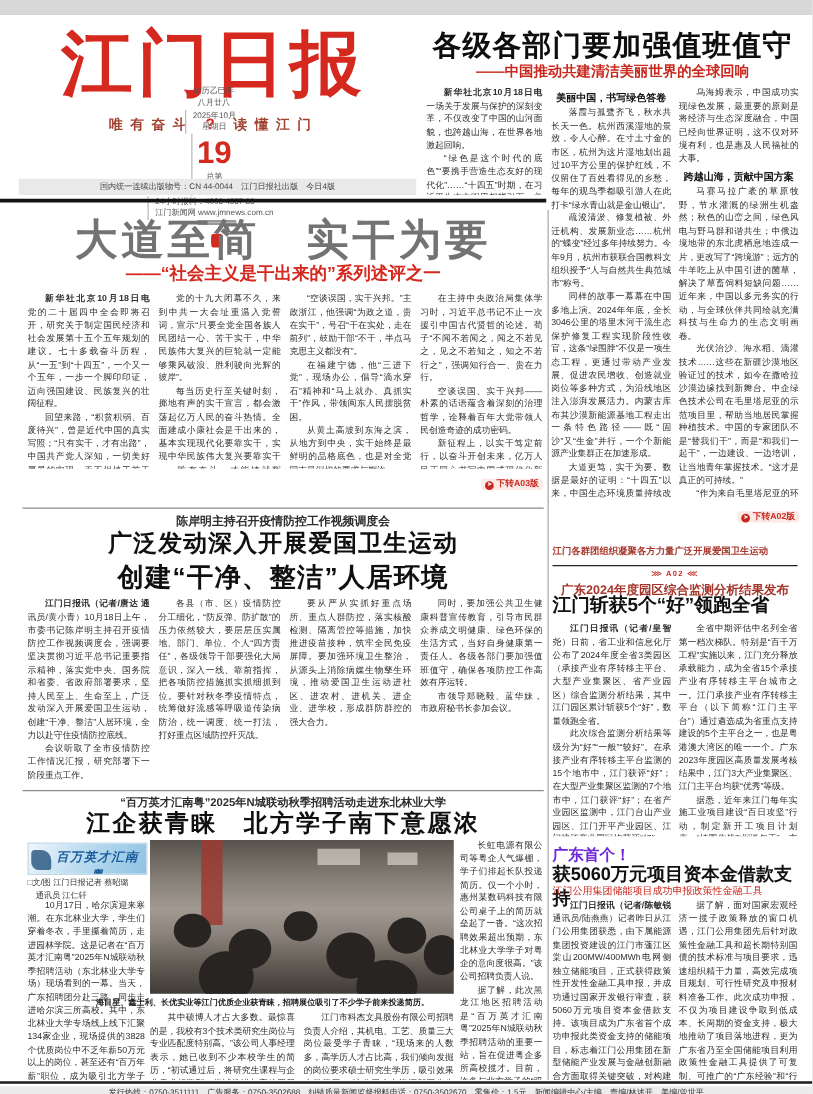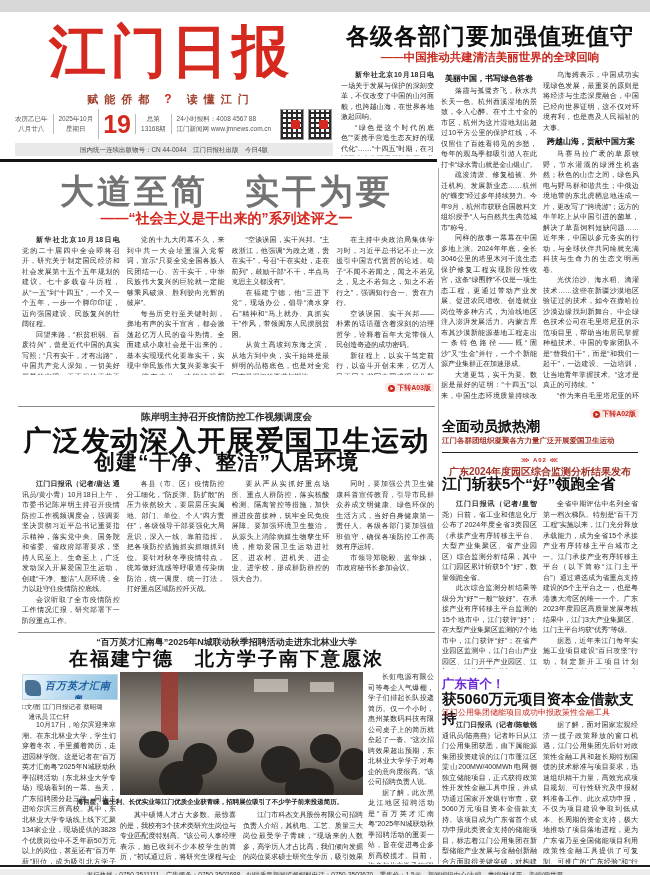--- a/index.html
+++ b/index.html
@@ -11,21 +11,21 @@
   .abs{position:absolute;}
   
   .mast-title{
     left:15px;top:0px;width:312px;height:76px;line-height:78px;text-align:center;
     font-family:"DejaVu Serif","Liberation Serif",serif;font-weight:bold;
     font-size:57px;color:#d5281e;letter-spacing:4px;
   }
   .slogan{left:15px;top:80px;width:312px;text-align:center;font-size:11px;font-weight:bold;
     color:#a0422f;letter-spacing:6px;}
   .slogan .mark{color:#d5281e;font-size:12px;}
-  .info-row{left:10px;top:96px;width:322px;height:32px;display:flex;align-items:center;justify-content:center;}
+  .info-row{left:10px;top:96px;width:322px;height:32px;display:flex;align-items:center;justify-content:center;flex-direction:column;}
   .seg{font-size:6.5px;color:#555;text-align:center;padding:0 5px;line-height:1.5;border-left:1px solid #bbb;}
   .seg:first-child{border-left:none;}
   .seg div{white-space:nowrap;}
   .seg.left{text-align:left;}
   .day-num{font-size:25px;font-weight:bold;color:#d5281e;padding:0 4px;border-left:1px solid #bbb;line-height:30px;}
   .qr{width:29px;height:29px;margin-left:4px;position:relative;border:1px solid #999;
     background:
       repeating-linear-gradient(0deg,#2b2b2b 0 2px,rgba(255,255,255,0) 2px 5px),
       repeating-linear-gradient(90deg,#2b2b2b 0 2px,#fff 2px 5px);}
   .qr .dot{position:absolute;left:10px;top:10px;width:9px;height:9px;background:#d5281e;border-radius:2px;}
@@ -45,21 +45,21 @@
   .lead-headline{left:337px;top:9px;width:306px;text-align:center;font-weight:bold;
     font-size:23px;letter-spacing:1px;color:#0e0e0e;}
   .lead-subhead{left:337px;top:38px;width:306px;text-align:center;font-weight:bold;
     font-size:11.5px;color:#c8281e;}
   .main-headline{left:18px;top:157px;width:417px;text-align:center;font-weight:bold;
     font-size:34px;letter-spacing:3px;color:#737373;}
   .main-subhead{left:18px;top:198px;width:417px;text-align:center;font-weight:bold;
     font-size:14px;color:#d5281e;}
   .kicker{text-align:center;font-weight:bold;color:#2e2e2e;}
   .hyg-kicker{left:18px;top:399px;width:417px;font-size:9.5px;}
-  .hyg-h1{left:18px;top:410px;width:417px;text-align:center;font-weight:bold;font-size:28px;color:#101010;letter-spacing:1px;}
+  .hyg-h1{left:18px;top:410px;width:417px;text-align:center;font-weight:bold;font-size:19px;color:#101010;letter-spacing:1px;}
   .hyg-h2{left:18px;top:436px;width:417px;text-align:center;font-weight:bold;font-size:21px;color:#101010;letter-spacing:1px;}
   .job-kicker{left:18px;top:624px;width:417px;font-size:9px;}
   .job-headline{left:18px;top:634px;width:417px;text-align:center;font-weight:bold;font-size:19px;color:#101010;letter-spacing:2px;}
   .jump{font-size:7px;font-weight:bold;color:#c8281e;background:#fbe9e6;padding:1px 3px;border-radius:2px;white-space:nowrap;}
   .jump .arrow{display:inline-block;width:7px;height:7px;line-height:7px;background:#c8281e;color:#fff;
     border-radius:50%;text-align:center;font-size:5px;margin-right:2px;vertical-align:0.5px;}
   
   .mob-head{left:442px;top:406px;width:196px;font-size:14px;font-weight:bold;color:#101010;}
   .mob-sub{left:442px;top:424px;width:196px;font-size:7.5px;font-weight:bold;color:#a5352a;}
   .a02-divider{left:442px;top:440px;width:196px;border-top:1.5px solid #222;text-align:center;}
@@ -91,21 +91,21 @@
   .marks i{display:block;width:12px;height:6px;}
 </style>
 </head>
 <body>
 
 <div class="page">
 
   <div class="abs mast-title">江门日报</div>
 
   <div class="abs slogan">
-    <span>赋能侨都</span>
+    <span>唯有奋斗</span>
     <span class="mark">?</span>
     <span>读懂江门</span>
   </div>
 
   <div class="abs info-row">
     <div class="seg">
       <div>农历乙巳年</div>
         <div>八月廿八</div>
     </div>
     <div class="seg">
@@ -214,21 +214,21 @@
       </div>
     <div class="col">
         <p>同时，要加强公共卫生健康科普宣传教育，引导市民群众养成文明健康、绿色环保的生活方式，当好自身健康第一责任人。各级各部门要加强值班值守，确保各项防控工作高效有序运转。</p>
         <p>市领导郑晓毅、蓝华妹，市政府秘书长参加会议。</p>
       </div>
   </div>
 
   <div class="abs hrule" style="left:18px;top:620px;width:417px;"></div>
 
   <div class="abs kicker job-kicker">“百万英才汇南粤”2025年N城联动秋季招聘活动走进东北林业大学</div>
-  <div class="abs job-headline">在福建宁德　北方学子南下意愿浓</div>
+  <div class="abs job-headline">江企获青睐　北方学子南下意愿浓</div>
 
   <div class="banner">
     <div class="fig"></div>
     <div class="txt">百万英才汇南粤</div>
   </div>
 
   <div class="abs byline">
     <div>□文/图 江门日报记者 蔡昭璐</div>
     <div>　通讯员 江仁轩</div>
   </div>
@@ -257,21 +257,20 @@
       <p>其中硕博人才占大多数。最惊喜的是，我校有3个技术类研究生岗位与专业匹配度特别高。”该公司人事经理表示，她已收到不少本校学生的简历，“初试通过后，将研究生课程与企业需求相匹配，尝试推进与高校开展校企合作”。</p>
     </div>
   <div class="abs col" style="left:243px;top:798px;width:120px;height:54px;">
       <p>江门市科杰文具股份有限公司招聘负责人介绍，其机电、工艺、质量三大岗位最受学子青睐，“现场来的人数多，高学历人才占比高，我们倾向发掘的岗位要求硕士研究生学历，吸引效果大量简历。”该公司人力资源部王先生说。</p>
     </div>
   <div class="abs col" style="left:368px;top:660px;width:66px;height:192px;">
       <p>长虹电源有限公司等粤企人气爆棚，学子们排起长队投递简历。仅一个小时，惠州某数码科技有限公司桌子上的简历就垒起了一沓。“这次招聘效果超出预期，东北林业大学学子对粤企的意向度很高。”该公司招聘负责人说。</p>
       <p>据了解，此次黑龙江地区招聘活动是“百万英才汇南粤”2025年N城联动秋季招聘活动的重要一站，旨在促进粤企多所高校揽才。目前，许多与北方学子的“双向奔赴”已蔚然成风，既为广东产业发展注入新鲜血液，也为北方高校毕业生提供了更广阔的发展平台。</p>
     </div>
 
-  <div class="abs mob-head">全面动员掀热潮</div>
   <div class="abs mob-sub">江门各群团组织凝聚各方力量广泛开展爱国卫生运动</div>
   <div class="abs a02-divider">
     <span>⋙ A02 ⋘</span>
   </div>
 
   <div class="abs parks-kicker">广东2024年度园区综合监测分析结果发布</div>
   <div class="abs parks-headline">江门斩获5个“好”领跑全省</div>
   <div class="abs cols" style="left:442px;top:487px;width:196px;height:170px;gap:6px;">
     <div class="col">
         <p class="lede">江门日报讯（记者/皇智尧）日前，省工业和信息化厅公布了2024年度全省3类园区（承接产业有序转移主平台、大型产业集聚区、省产业园区）综合监测分析结果，其中江门园区累计斩获5个“好”，数量领跑全省。</p>

